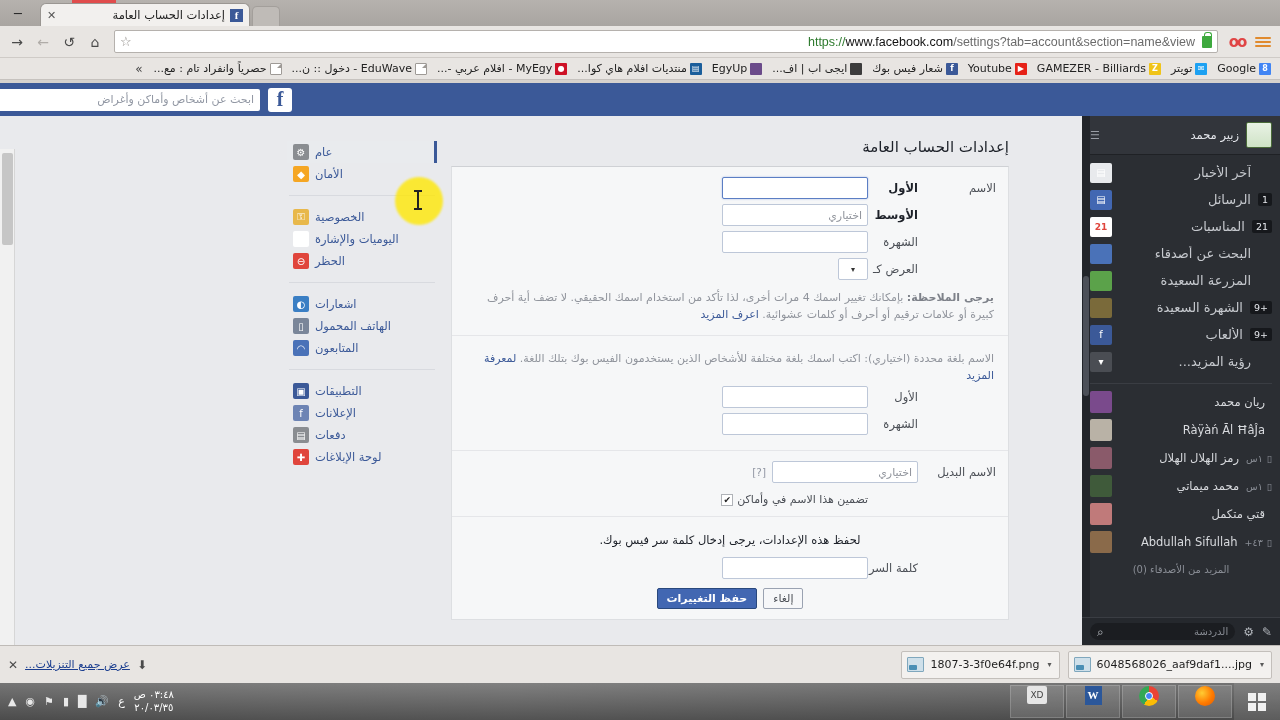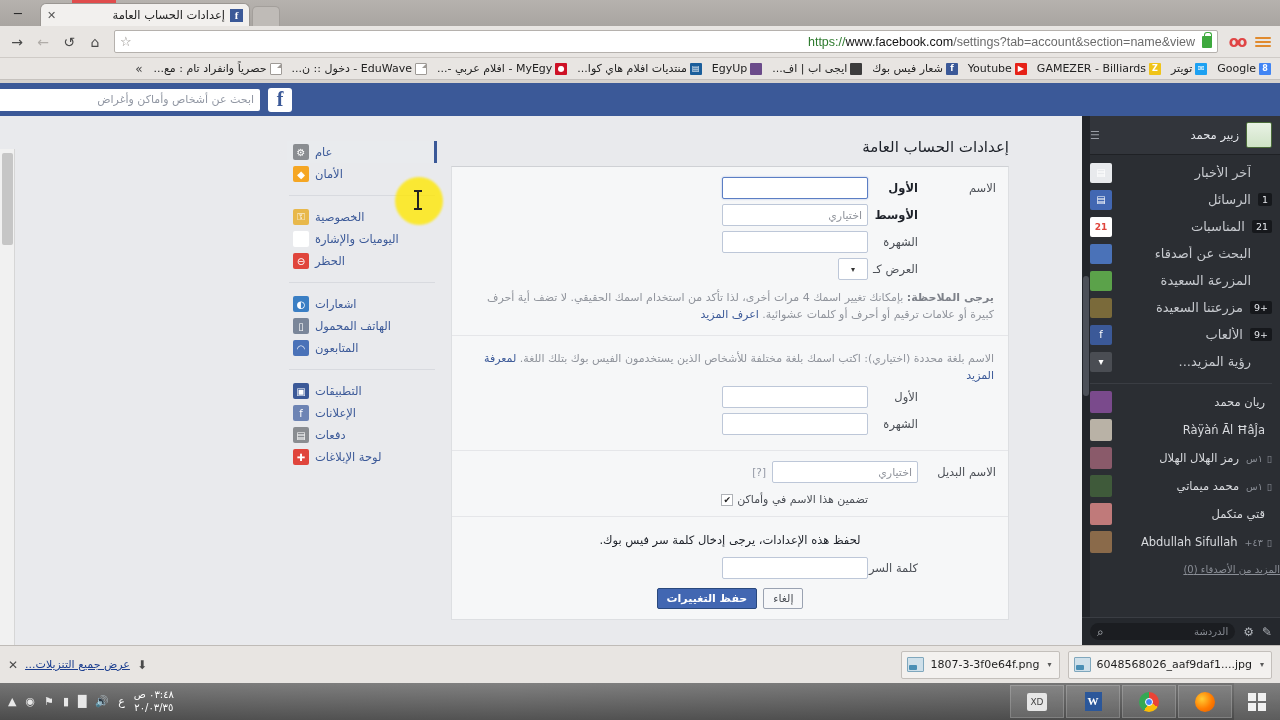--- a/index.html
+++ b/index.html
@@ -270,21 +270,21 @@
   .chat-av { width: 22px; height: 22px; flex: none; border-radius: 2px; }
   .chat-name {
     flex: 1; font-size: 11.5px; color: #d8dade; text-align: right;
     white-space: nowrap; overflow: hidden; text-overflow: ellipsis;
   }
   .chat-meta {
     display: flex; align-items: center; gap: 4px; flex: none;
     font-size: 9.5px; color: #8a8e96;
   }
   .chat-more {
-    font-size: 10px; color: #8a8e96; padding: 8px 0 6px 0; text-decoration: underline;
+    text-align: center; font-size: 10px; color: #8a8e96; padding: 8px 0 6px 0;
   }
   .chat-bar {
     position: absolute; bottom: 0; right: 0; left: 0; height: 28px;
     background: #25282d; border-top: 1px solid #3a3d43;
     display: flex; align-items: center; padding: 0 8px; gap: 8px;
     flex-direction: row-reverse;
   }
   .chat-search {
     flex: 1; height: 17px; background: #1b1d21; border-radius: 9px;
     display: flex; align-items: center; padding: 0 7px; gap: 5px;
@@ -350,21 +350,21 @@
     width: 46px; height: 37px; flex: none; display: flex; align-items: center;
     justify-content: center; background: rgba(255,255,255,.10); cursor: pointer;
   }
   .tb-winlogo {
     width: 18px; height: 18px; display: grid; grid-template-columns: 1fr 1fr;
     grid-template-rows: 1fr 1fr; gap: 2px;
   }
   .tb-winlogo i { background: #f0f0f0; display: block; }
   .tb-apps { display: flex; align-items: center; gap: 2px; padding-right: 2px; }
   .tb-app {
-    width: 54px; height: 33px; display: flex; align-items: center;
+    width: 54px; height: 33px; display: flex; 
     justify-content: center; background: rgba(255,255,255,.13);
     border: 1px solid rgba(255,255,255,.18); cursor: pointer;
   }
   .tb-tray {
     margin-right: auto; display: flex; align-items: center; gap: 9px;
     padding-left: 8px; color: #f0f0f0; font-size: 10px; direction: rtl;
   }
   .tray-clock { text-align: center; line-height: 1.25; font-size: 10px; color: #fff; }
   .tray-ico { font-size: 11px; color: #e8e8e8; cursor: pointer; }
   .tray-lang { font-size: 11px; color: #fff; }
@@ -669,21 +669,21 @@
                 <span class="rail-label">البحث عن أصدقاء</span>
                 <span class="rail-ico" style="background: rgb(74, 114, 184);"></span>
               </div>
               <div class="rail-item">
                 <span class="rail-badge" style="visibility: hidden;"></span>
                 <span class="rail-label">المزرعة السعيدة</span>
                 <span class="rail-ico" style="background: rgb(91, 162, 74);"></span>
               </div>
               <div class="rail-item">
                 <span class="rail-badge">+9</span>
-                <span class="rail-label">مزرعتنا السعيدة</span>
+                <span class="rail-label">الشهرة السعيدة</span>
                 <span class="rail-ico" style="background: rgb(122, 106, 58);"></span>
               </div>
               <div class="rail-item">
                 <span class="rail-badge">+9</span>
                 <span class="rail-label">الألعاب</span>
                 <span class="rail-ico" style="background: rgb(59, 89, 152);">f</span>
               </div>
               <div class="rail-item">
                 <span class="rail-badge" style="visibility: hidden;"></span>
                 <span class="rail-label">رؤية المزيد...</span>

